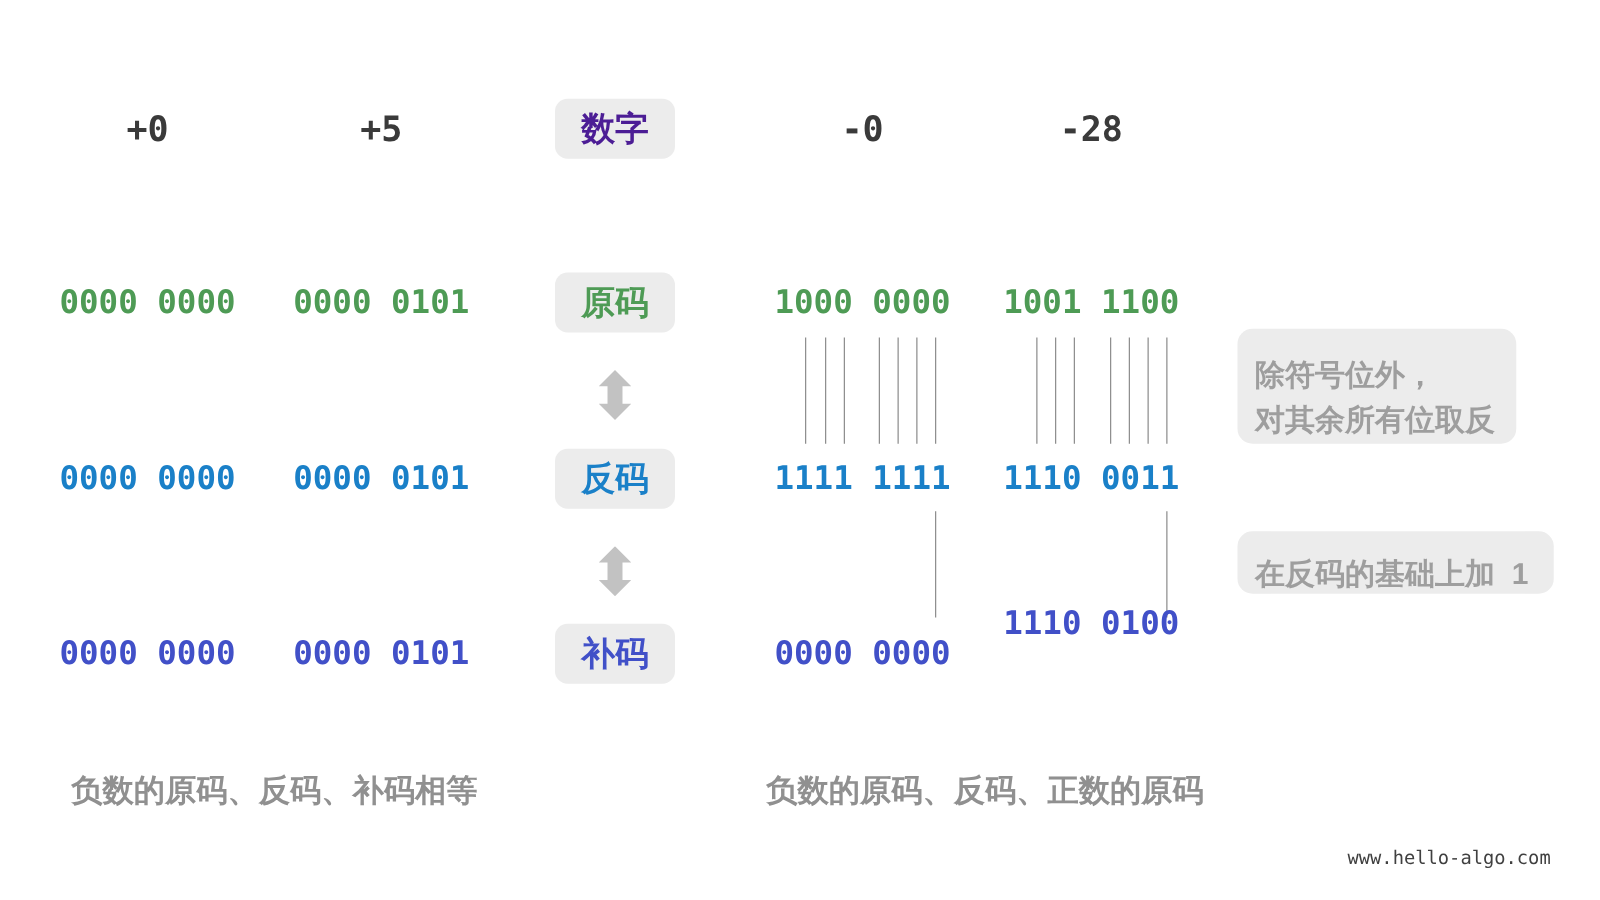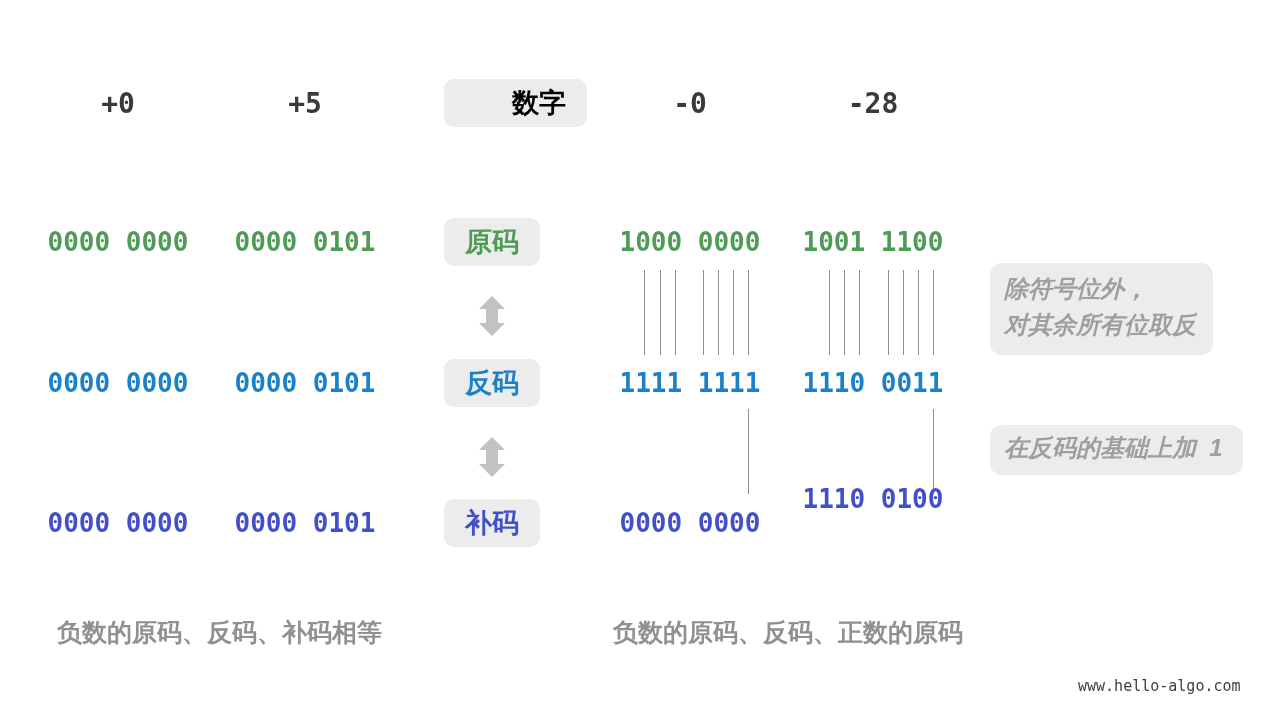--- a/index.html
+++ b/index.html
@@ -29,21 +29,21 @@
     width: 96px;
     height: 48px;
     background: #ececec;
     border-radius: 10px;
     display: flex;
     align-items: center;
     justify-content: center;
     font-weight: bold;
     font-size: 27px;
   }
-  .label-box.dark   { color: #000000; padding-left: 47px; }
+  .label-box.dark   { color: #4c1d95; }
   .label-box.green  { color: #4e9b55; }
   .label-box.blue   { color: #1a80c8; }
   .label-box.indigo { color: #4150c8; }
   
   .bin {
     position: absolute;
     width: 160px;
     text-align: center;
     font-family: "DejaVu Sans Mono", monospace;
     font-weight: bold;
@@ -65,23 +65,22 @@
   .updown-arrow { position: absolute; left: 479px; width: 26px; height: 40px; }
   
   .note-box {
     position: absolute;
     background: #ececec;
     border-radius: 12px;
     color: #9e9e9e;
     font-weight: bold;
     font-size: 24px;
     line-height: 36px;
-    padding: 8px 14px;
+    padding: 20px 14px;
     box-sizing: border-box;
-    font-style: italic;
   }
   .note-line { white-space: pre; }
   
   .caption {
     position: absolute;
     top: 616px;
     font-weight: bold;
     font-size: 25px;
     color: #909090;
     white-space: nowrap;

